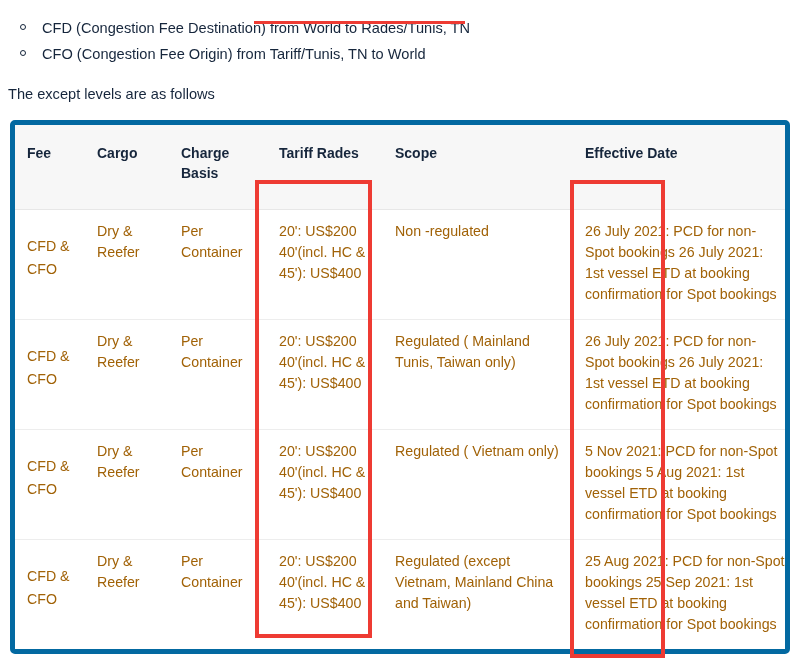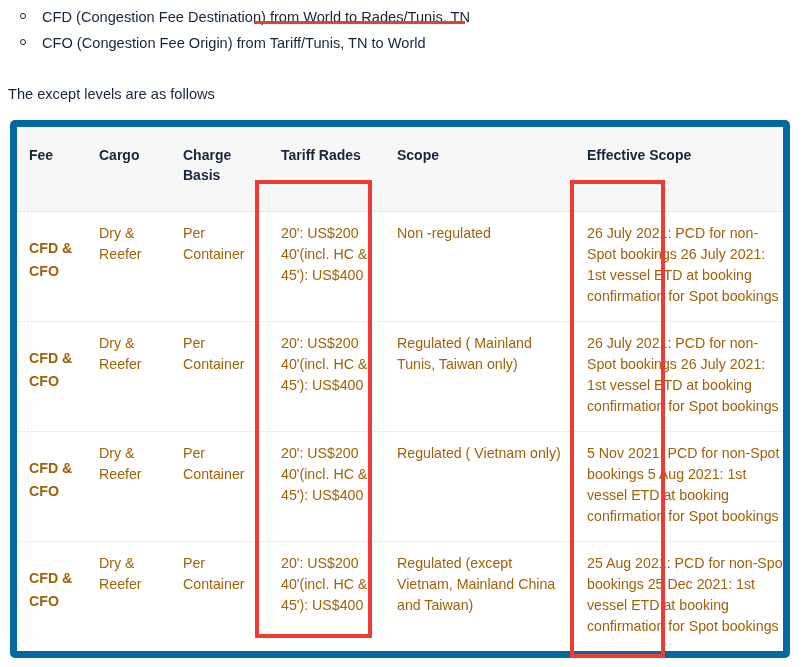--- a/index.html
+++ b/index.html
@@ -13,21 +13,21 @@
     position: relative;
     font-family: "Liberation Sans", sans-serif;
     color: #16263c;
     overflow: hidden;
   }
 
   
   .bullet-list {
     position: absolute;
     left: 0;
-    top: 4px;
+    top: 15px;
     width: 790px;
     margin: 0;
     padding: 0;
     list-style: none;
   }
   .bullet-item {
     position: relative;
     padding-left: 42px;
     font-size: 14.6px;
     line-height: 26px;
@@ -69,21 +69,21 @@
     color: #16263c;
     white-space: nowrap;
   }
 
   
   .tariff-table-wrap {
     position: absolute;
     left: 10px;
     top: 120px;
     width: 780px;
-    border: 7px solid #0369a1;
+    border: 5px solid #0369a1;
     border-radius: 5px;
     box-sizing: border-box;
     overflow: hidden;
     background: #ffffff;
   }
   table.tariff-table {
     border-collapse: collapse;
     width: 100%;
     table-layout: fixed;
   }
@@ -110,21 +110,21 @@
     line-height: 21px;
     color: #a16207;
     padding: 11px 10px 14px 12px;
     vertical-align: top;
     border-bottom: 1px solid #ededed;
   }
   table.tariff-table tbody tr:last-child td {
     border-bottom: none;
   }
   table.tariff-table tbody td.fee-cell {
-    font-weight: bold;
+    font-weight: normal;
     padding-top: 25px;
     line-height: 23px;
   }
 
   
   .anno-box {
     position: absolute;
     border: 4px solid #ee3b33;
     box-sizing: border-box;
     pointer-events: none;
@@ -168,21 +168,21 @@
         <col class="c-scope">
         <col class="c-date">
     </colgroup>
     <thead>
       <tr>
         <th>Fee</th>
         <th>Cargo</th>
         <th>Charge Basis</th>
         <th>Tariff Rades</th>
         <th>Scope</th>
-        <th>Effective Scope</th>
+        <th>Effective Date</th>
       </tr>
     </thead>
     <tbody>
       <tr>
         <td class="fee-cell">CFD &amp; CFO</td>
         <td>Dry &amp; Reefer</td>
         <td>Per Container</td>
         <td>20': US$200 40'(incl. HC &amp; 45'): US$400</td>
         <td>Non -regulated</td>
         <td>26 July 2021: PCD for non-Spot bookings 26 July 2021: 1st vessel ETD at booking confirmation for Spot bookings</td>
@@ -202,20 +202,20 @@
         <td>20': US$200 40'(incl. HC &amp; 45'): US$400</td>
         <td>Regulated ( Vietnam only)</td>
         <td>5 Nov 2021: PCD for non-Spot bookings 5 Aug 2021: 1st vessel ETD at booking confirmation for Spot bookings</td>
       </tr>
       <tr>
         <td class="fee-cell">CFD &amp; CFO</td>
         <td>Dry &amp; Reefer</td>
         <td>Per Container</td>
         <td>20': US$200 40'(incl. HC &amp; 45'): US$400</td>
         <td>Regulated (except Vietnam, Mainland China and Taiwan)</td>
-        <td>25 Aug 2021: PCD for non-Spot bookings 25 Dec 2021: 1st vessel ETD at booking confirmation for Spot bookings</td>
+        <td>25 Aug 2021: PCD for non-Spot bookings 25 Sep 2021: 1st vessel ETD at booking confirmation for Spot bookings</td>
       </tr>
     </tbody>
   </table>
 </div>
 
 <div class="anno-box" id="anno-box-tariff"></div>
 <div class="anno-box" id="anno-box-date"></div>
 
 </body></html>

